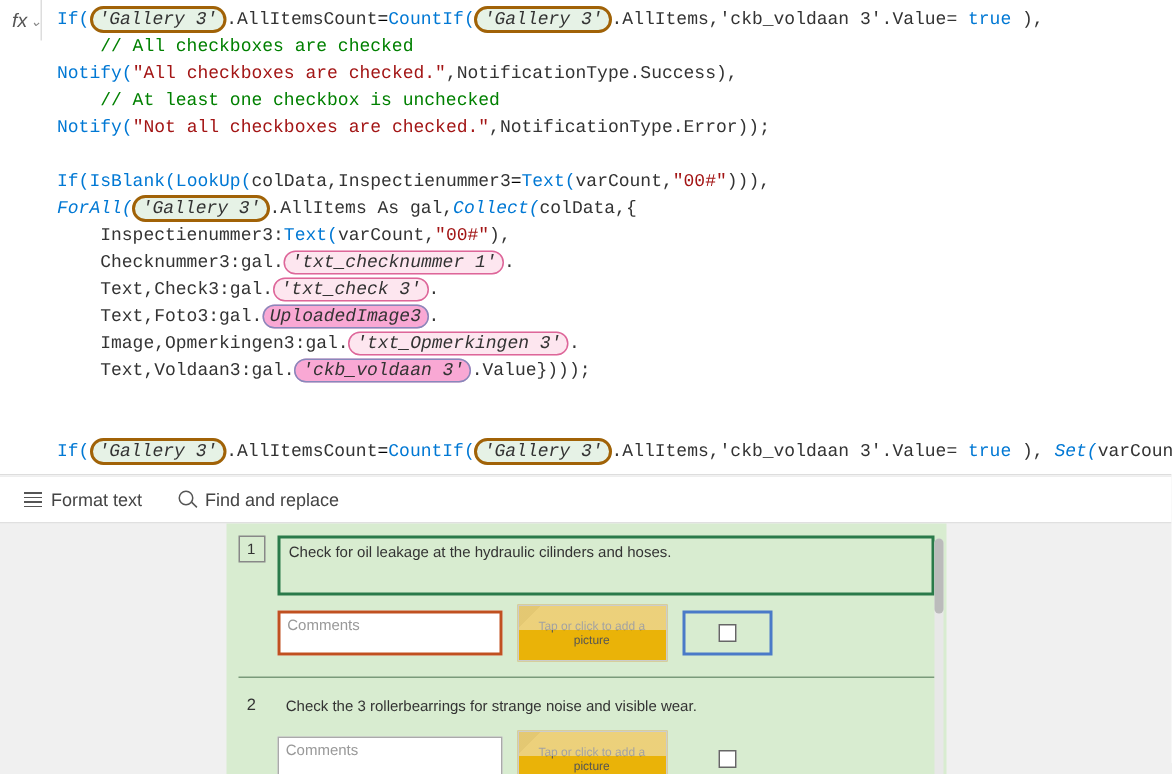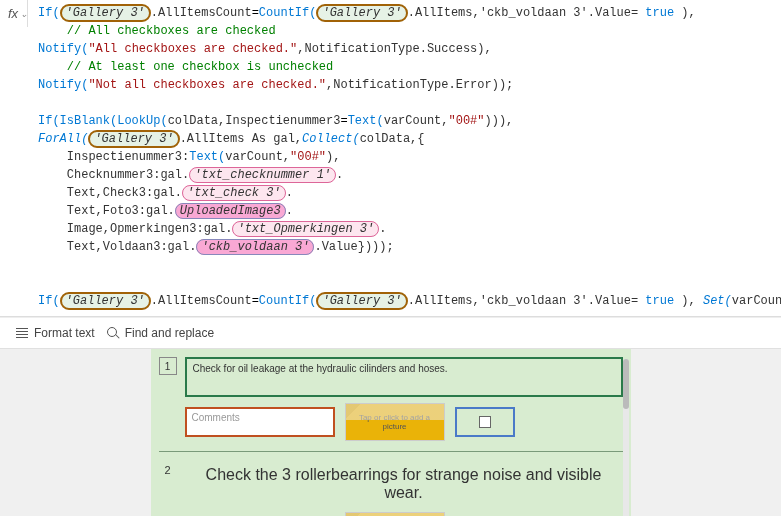--- a/index.html
+++ b/index.html
@@ -13,38 +13,38 @@
 .kw-func { color: #0078d4; }        
 .kw-italic { color: #0078d4; font-style: italic; } 
 .str { color: #a31515; }
 .comment { color: #008000; }
 .kw-true { color: #0078d4; }
 .field-pink { background: #fde6ef; border: 1px solid #d69; border-radius: 10px; padding: 0 4px; font-style: italic; color: #333; }
 .field-green { background: #e6f2e6; border: 2px solid #a16207; border-radius: 10px; padding: 0 4px; font-style: italic; color: #333; }
 .field-blue { background: #f9a8d4; border: 1px solid #88b; border-radius: 10px; padding: 0 4px; font-style: italic; color: #333; }
 .op { color: #000; }
 
-.toolbar { display: flex; gap: 12px; padding: 8px 16px; background: #fff; border-top: 1px solid #eee; border-bottom: 1px solid #e0e0e0; color: #444; font-size: 12px; }
+.toolbar { display: flex; gap: 24px; padding: 8px 16px; background: #fff; border-top: 1px solid #eee; border-bottom: 1px solid #e0e0e0; color: #444; font-size: 12px; }
 .toolbar-item { display: flex; align-items: center; gap: 6px; cursor: pointer; }
 .icon-lines { display: inline-block; width: 12px; height: 10px; background: linear-gradient(#555 0 1px, transparent 1px 3px, #555 3px 4px, transparent 4px 6px, #555 6px 7px, transparent 7px 9px, #555 9px 10px); }
 .icon-lines2 { display: inline-block; width: 12px; height: 10px; background: linear-gradient(#555 0 2px, transparent 2px 4px, #555 4px 6px, transparent 6px 8px, #555 8px 10px); }
 .icon-search { display:inline-block; width:12px; height:12px; position:relative; }
 .icon-search::before { content:""; position:absolute; width:8px; height:8px; border:1px solid #555; border-radius:50%; left:0; top:0; }
 .icon-search::after { content:""; position:absolute; width:5px; height:1px; background:#555; transform:rotate(45deg); left:8px; top:9px; }
 
 .canvas-wrap { display:flex; justify-content:center; padding: 0; }
 .canvas { width: 480px; background: #d8ecd0; position: relative; padding: 8px 8px 40px 8px; }
 .scroll-track { position:absolute; right:2px; top:10px; width:6px; height:180px; background:#e8e8e8; border-radius:3px; }
 .scroll-thumb { position:absolute; right:2px; top:10px; width:6px; height:50px; background:#bbb; border-radius:3px; }
 
 .item-row { display:flex; gap:8px; margin-bottom:6px; }
 .item-num-box { width:18px; height:18px; border:1px solid #888; display:flex; align-items:center; justify-content:center; font-size:10px; background:#fff0; }
 .item-num-plain { width:18px; text-align:center; font-size:11px; padding-top:2px; }
 .desc-box { flex:1; border:2px solid #2a7a4a; height:40px; padding:4px 6px; font-size:10px; color:#333; background:#d8ecd0; }
-.desc-plain { flex:1; font-size:16px; color:#333; padding:4px 6px;text-align:center; }
+.desc-plain { flex:1; font-size:10px; color:#333; padding:4px 6px; }
 
 .controls-row { display:flex; gap:10px; margin-left:26px; margin-bottom:10px; align-items:center; }
 .comments-box { width:150px; height:30px; border:2px solid #c05020; padding:3px 5px; font-size:10px; color:#999; background:#fff; }
 .comments-plain { width:150px; height:30px; border:1px solid #aaa; padding:3px 5px; font-size:10px; color:#999; background:#fff; }
 .upload-box { width:100px; height:38px; background:#eab308; border:1px solid #ccc; display:flex; align-items:center; justify-content:center; font-size:8px; color:#555; text-align:center; position:relative; padding:0 6px; }
 .upload-box::before { content:""; position:absolute; left:0; right:0; top:0; height:16px; background: linear-gradient(135deg, #ddd 0 10px, #eee 10px 20px); opacity:.5; }
 .check-box-blue { width:60px; height:30px; border:2px solid #4a7ac8; display:flex; align-items:center; justify-content:center; }
 .check-box-plain { width:60px; height:30px; display:flex; align-items:center; justify-content:center; }
 .tiny-check { width:12px; height:12px; border:1px solid #666; background:#fff; }
 

